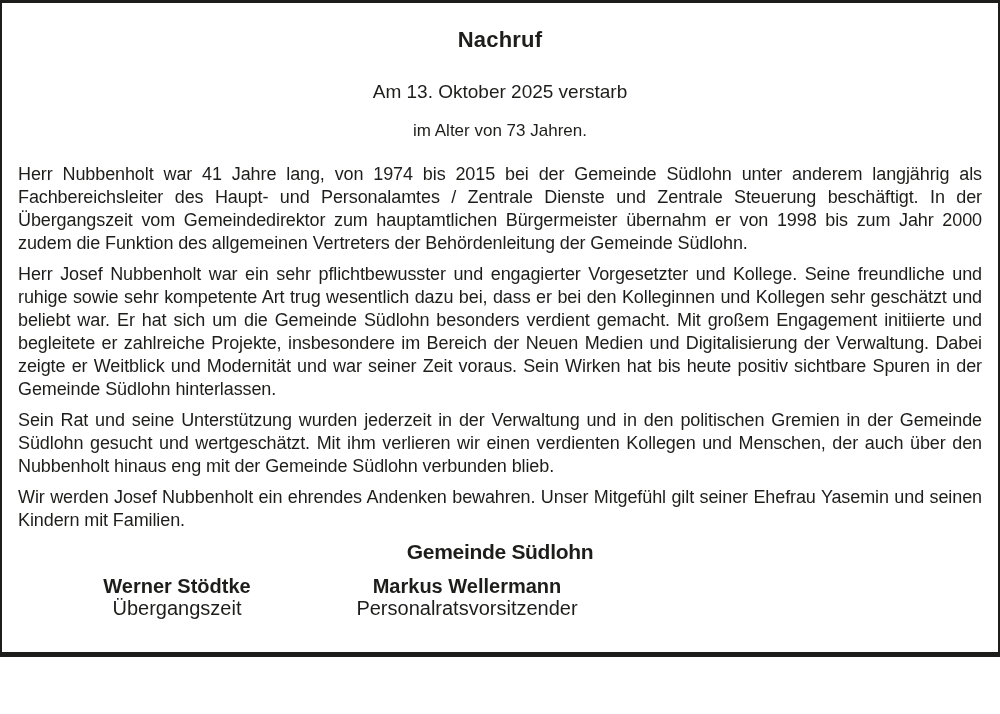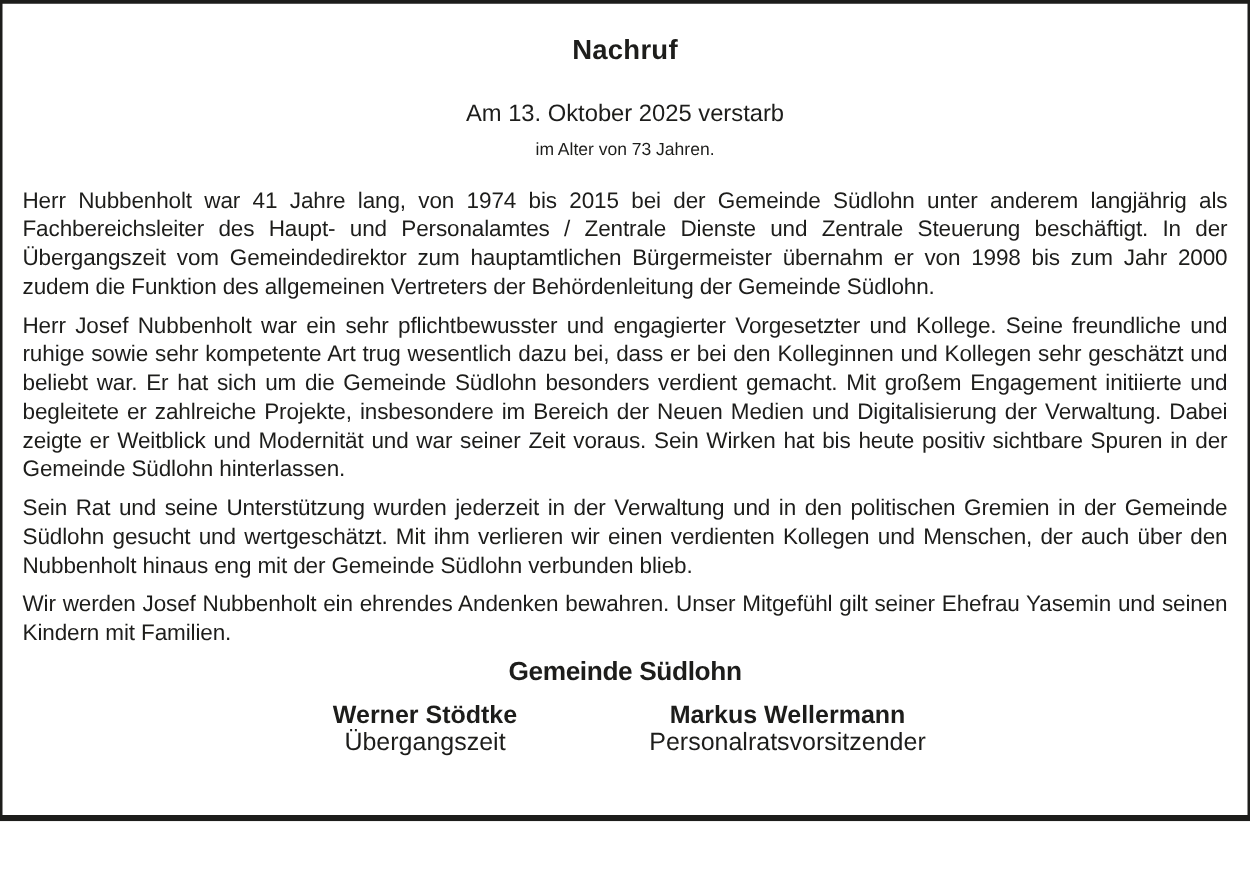--- a/index.html
+++ b/index.html
@@ -35,23 +35,23 @@
   }
   .deceased-name {
     margin-top: 7px;
     text-align: center;
     font-size: 49px;
     font-weight: bold;
     letter-spacing: -0.5px;
     line-height: 58px;
   }
   .ageline {
-    margin-top: 8px;
+    margin-top: 18px;
     text-align: center;
-    font-size: 14px;
+    font-size: 17px;
   }
   .bodytext {
     margin-top: 22px;
     padding: 0 16px;
     font-size: 18px;
     line-height: 23px;
     text-align: justify;
     text-justify: inter-word;
     letter-spacing: -0.1px;
   }
@@ -61,21 +61,21 @@
   .org-name {
     margin-top: 2px;
     text-align: center;
     font-size: 21px;
     font-weight: bold;
     letter-spacing: -0.3px;
   }
   .signatures {
     margin-top: 11px;
     display: flex;
-    justify-content: center;
+    justify-content: flex-start;
     padding: 0 50px 0 40px;
   }
   .signature {
     text-align: center;
     font-size: 20px;
     line-height: 22px;
   }
   .signature.left  { width: 270px; }
   .signature.right { width: 310px; }
   .signature .sig-name { font-weight: bold; }

